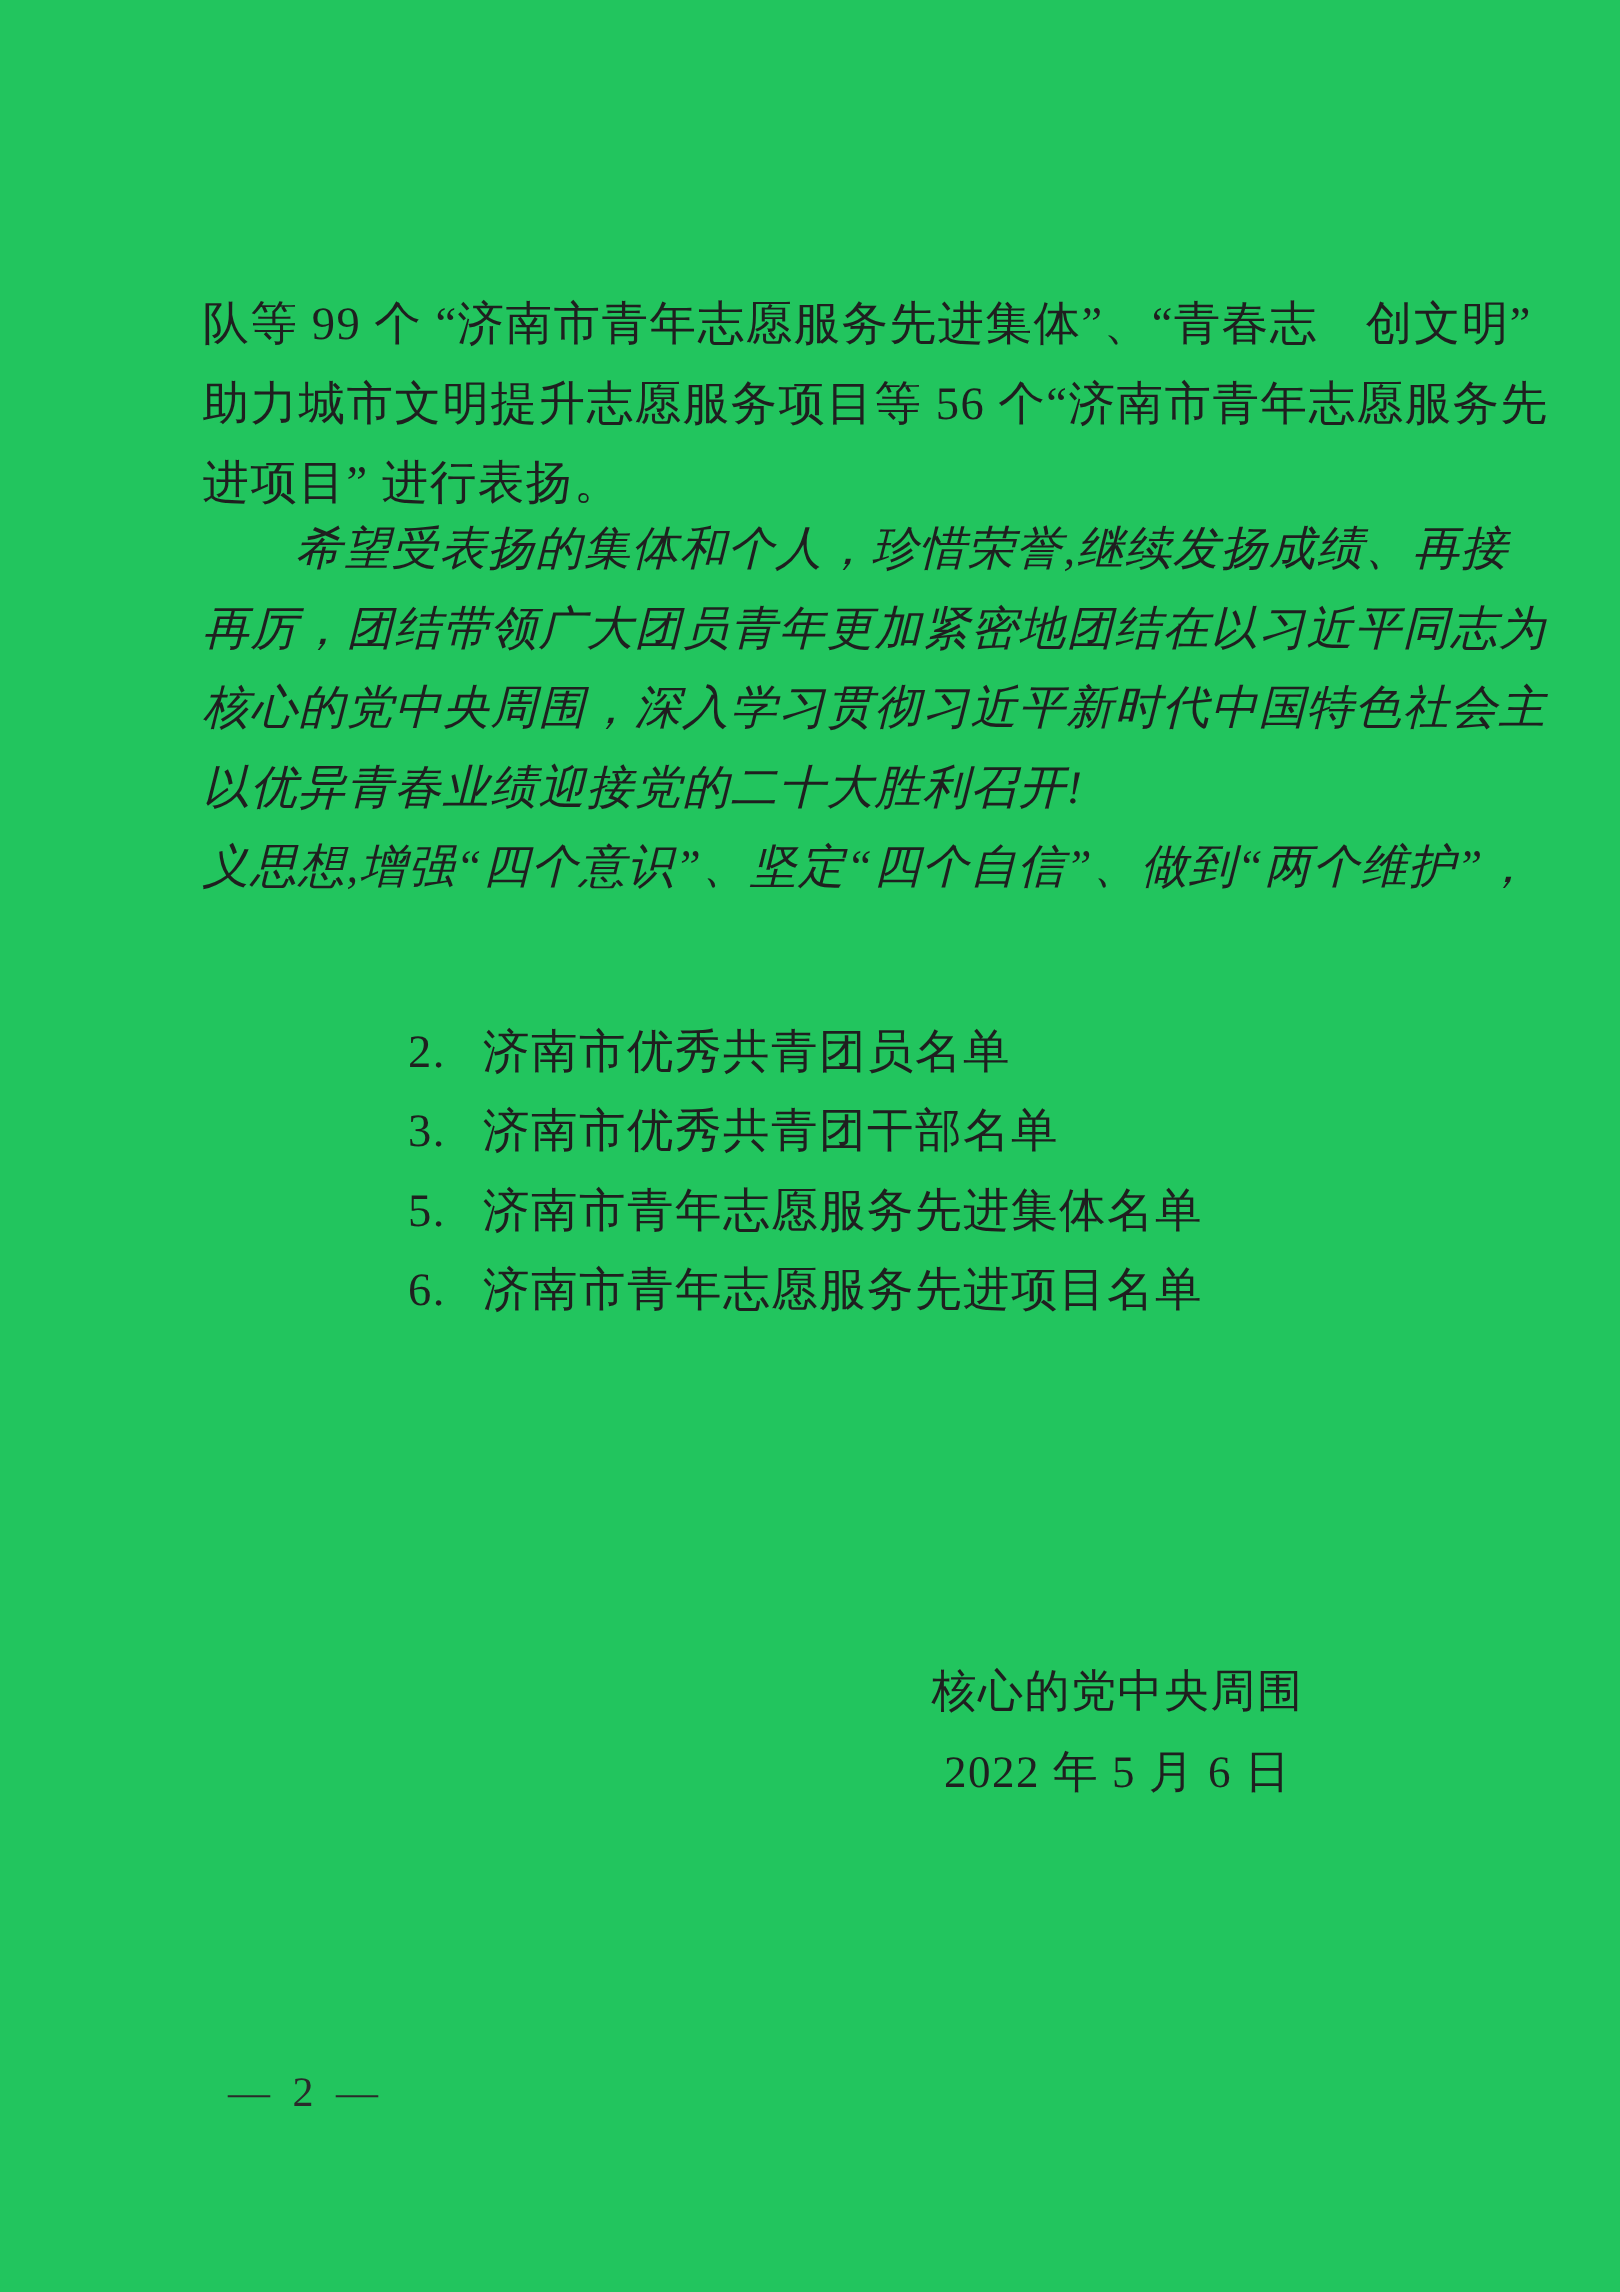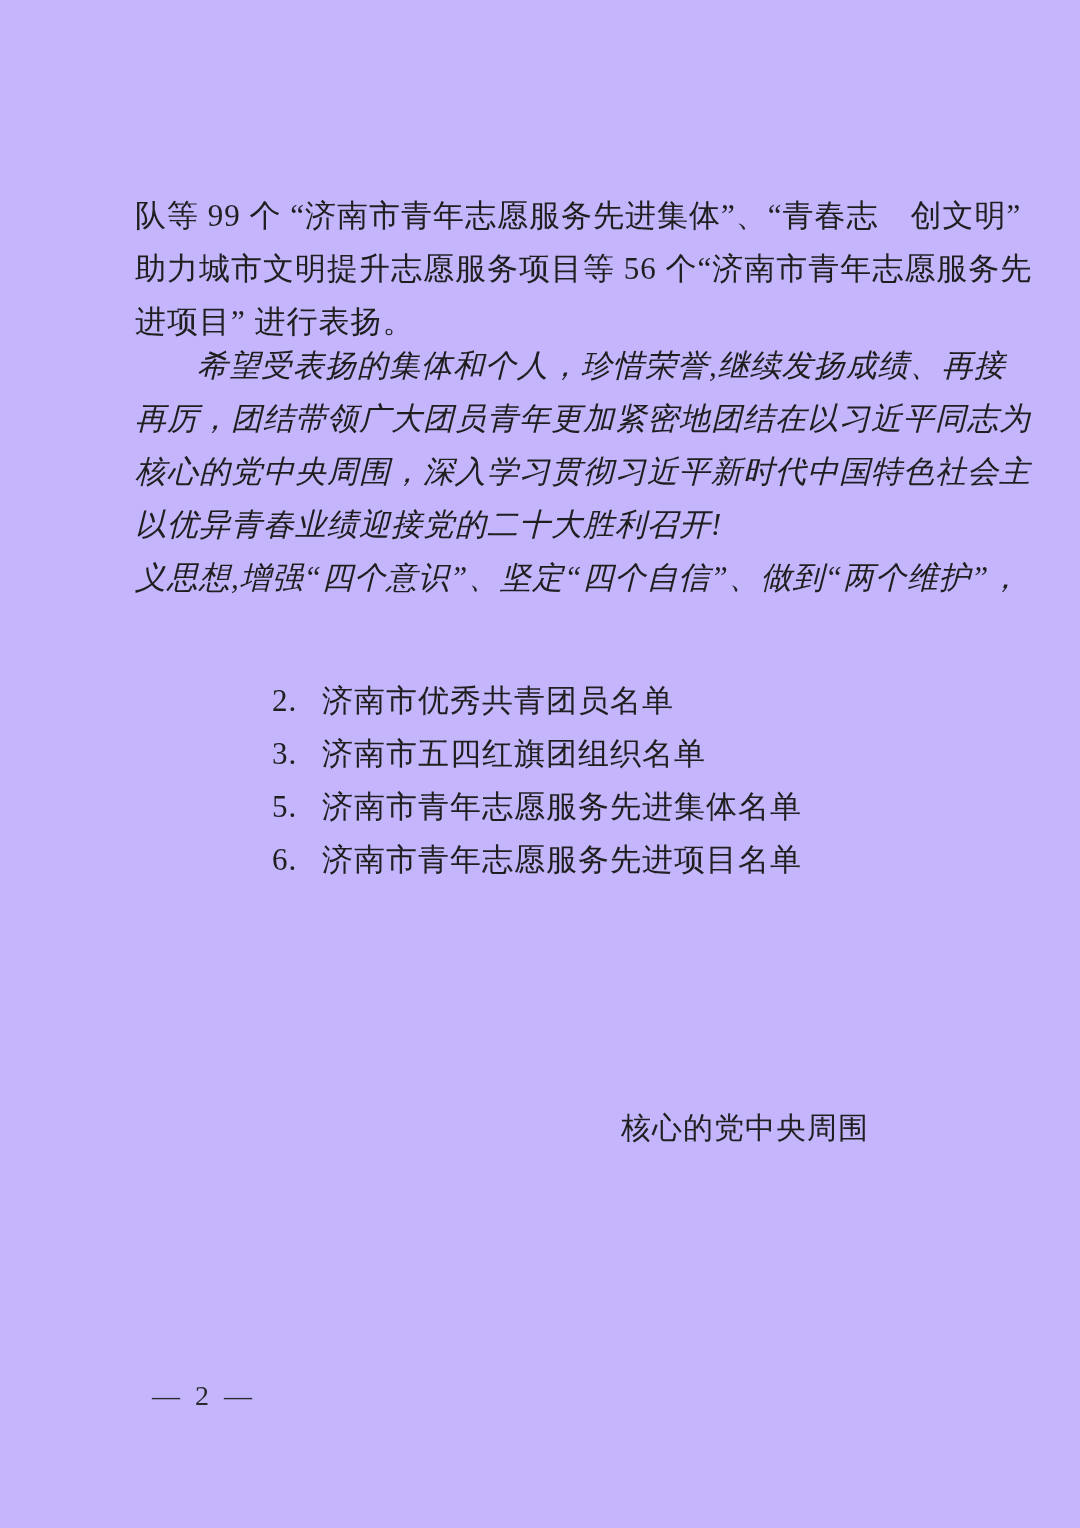--- a/index.html
+++ b/index.html
@@ -4,21 +4,21 @@
 <style>
   html, body {
     margin: 0;
     padding: 0;
     background: #ffffff;
   }
   .page {
     position: relative;
     width: 1080px;
     height: 1528px;
-    background: #c4b5fd;
+    background: #22c55e;
     color: #1f1f1f;
     font-family: "Liberation Serif", "DejaVu Serif", serif;
     overflow: hidden;
   }
   .body-text {
     position: absolute;
     left: 135px;
     width: 822px;
     font-size: 31px;
     line-height: 53px;
@@ -92,29 +92,30 @@
     <div class="line">核心的党中央周围，深入学习贯彻习近平新时代中国特色社会主</div>
     <div class="line final">以优异青春业绩迎接党的二十大胜利召开!</div>
     <div class="line">义思想,增强“四个意识”、坚定“四个自信”、做到“两个维护”，</div>
   </div>
 
   <div class="attachments">
     <div class="att-row cont">
       <span class="att-num">2.</span><span class="att-text">济南市优秀共青团员名单</span>
     </div>
     <div class="att-row cont">
-      <span class="att-num">3.</span><span class="att-text">济南市五四红旗团组织名单</span>
+      <span class="att-num">3.</span><span class="att-text">济南市优秀共青团干部名单</span>
     </div>
     <div class="att-row cont">
       <span class="att-num">5.</span><span class="att-text">济南市青年志愿服务先进集体名单</span>
     </div>
     <div class="att-row cont">
       <span class="att-num">6.</span><span class="att-text">济南市青年志愿服务先进项目名单</span>
     </div>
   </div>
 
   <div class="signoff">
     <div>核心的党中央周围</div>
+    <div>2022 年 5 月 6 日</div>
   </div>
 
   <div class="page-number">— 2 —</div>
 
 </div>
 
 </body></html>

